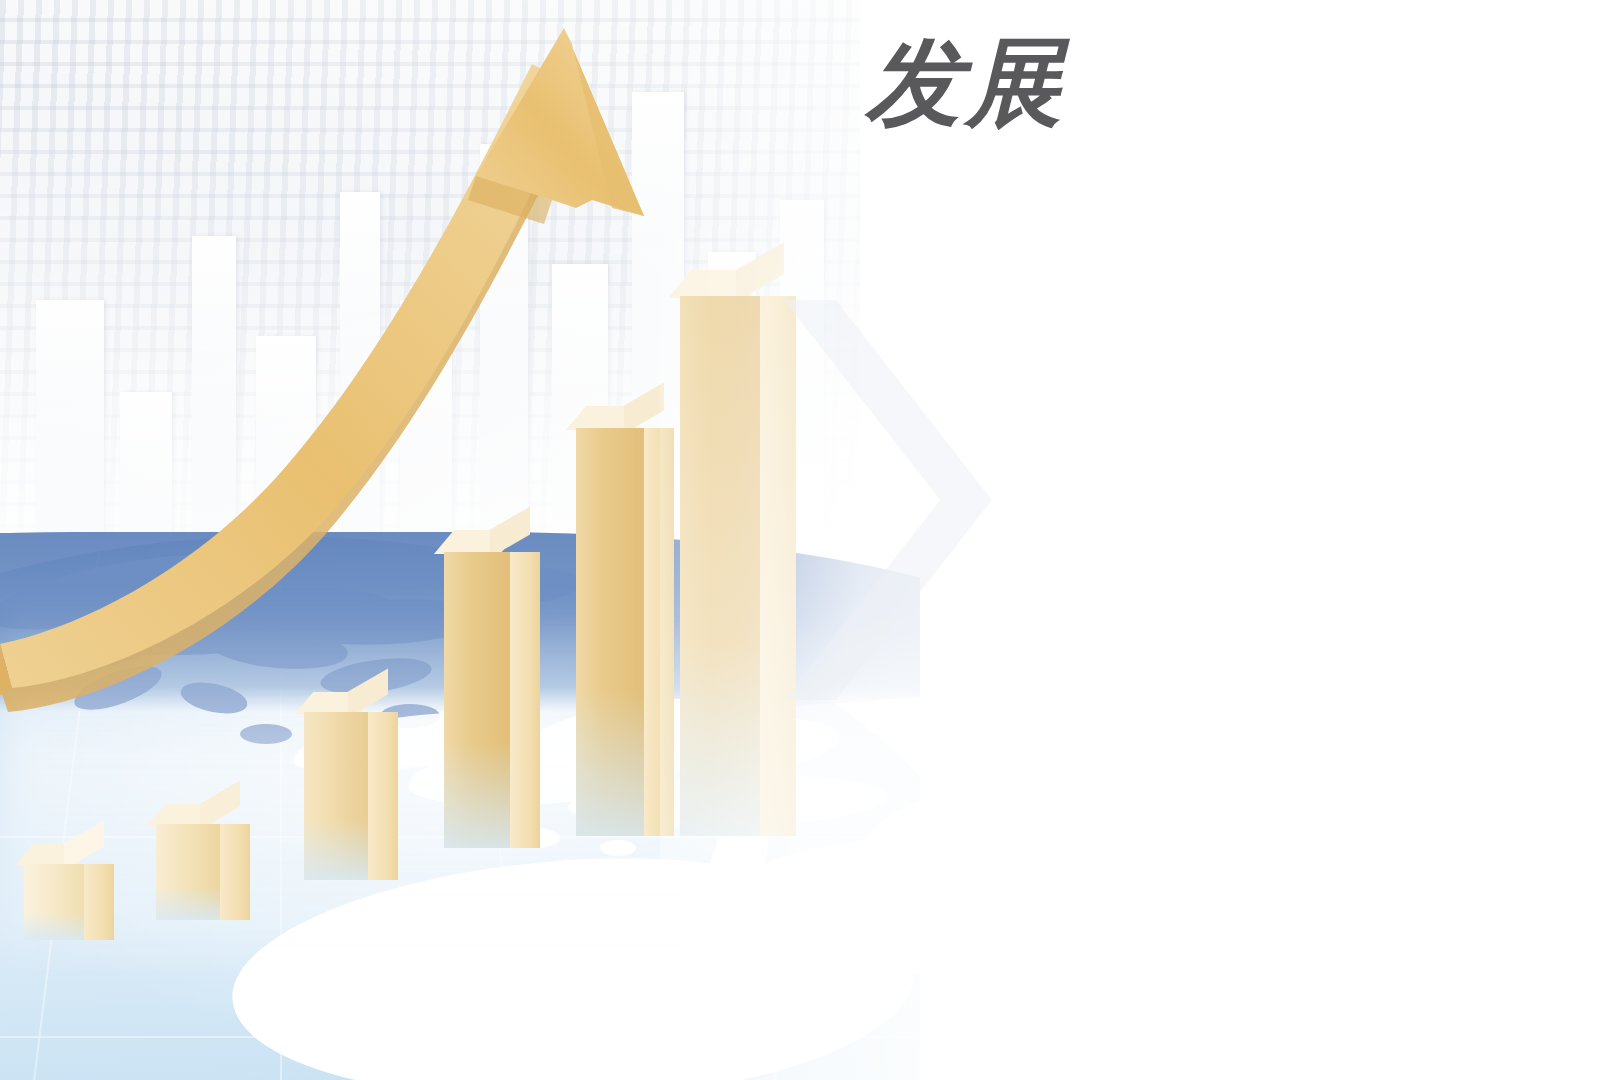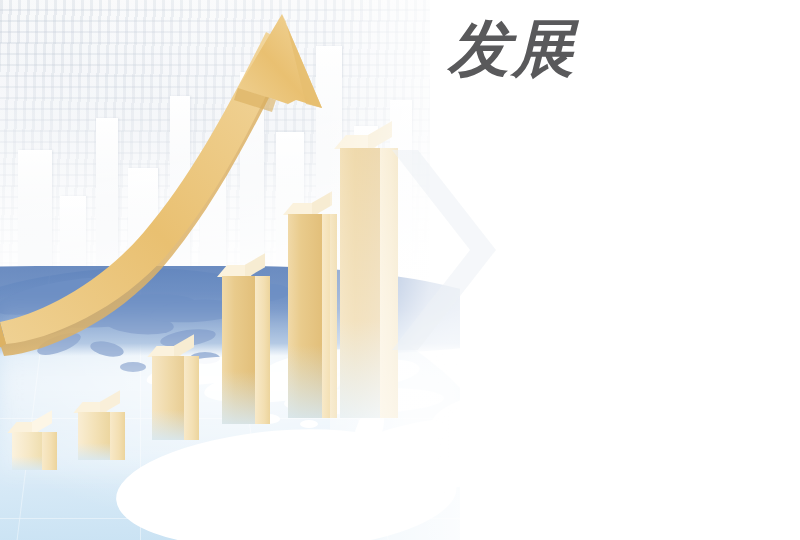--- a/index.html
+++ b/index.html
@@ -106,21 +106,21 @@
 
   
   .wash{position:absolute;left:330px;top:0;width:300px;height:540px;
         background:linear-gradient(100deg, rgba(255,255,255,0) 0%, rgba(255,255,255,.82) 38%, #ffffff 72%);}
   .chev{position:absolute;left:392px;top:150px;width:160px;height:200px;opacity:.55;}
 
   .titlewrap{position:absolute;left:430px;top:18px;width:330px;}
   .calli{color:#59595b;line-height:1;letter-spacing:2px;
          font-family:"DejaVu Serif","Liberation Serif",serif;
          font-weight:700;font-style:italic;}
-  .calli-r1{font-size:62px;margin-left:18px;}
+  .calli-r1{font-size:48px;margin-left:3px;}
   .calli-r2{font-size:74px;margin-left:70px;margin-top:2px;}
   .en{color:#13784f;font-weight:bold;font-size:25px;line-height:1.35;margin-top:14px;margin-left:78px;letter-spacing:.2px;}
   .en div{white-space:nowrap;}
 </style>
 </head>
 <body>
 
 <div id="banner">
 
   <div class="art">

